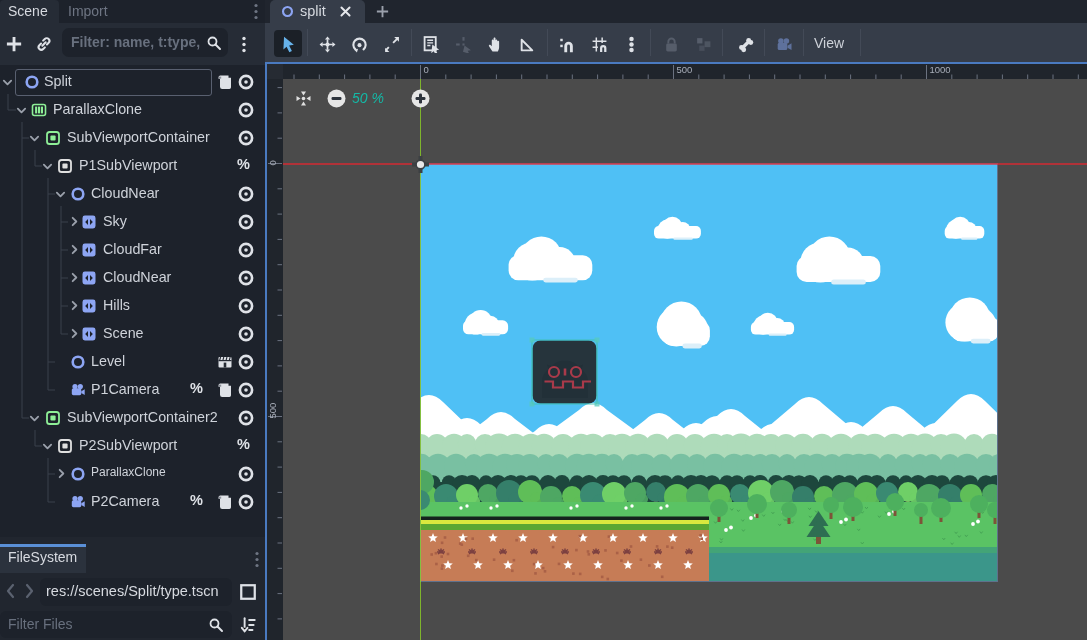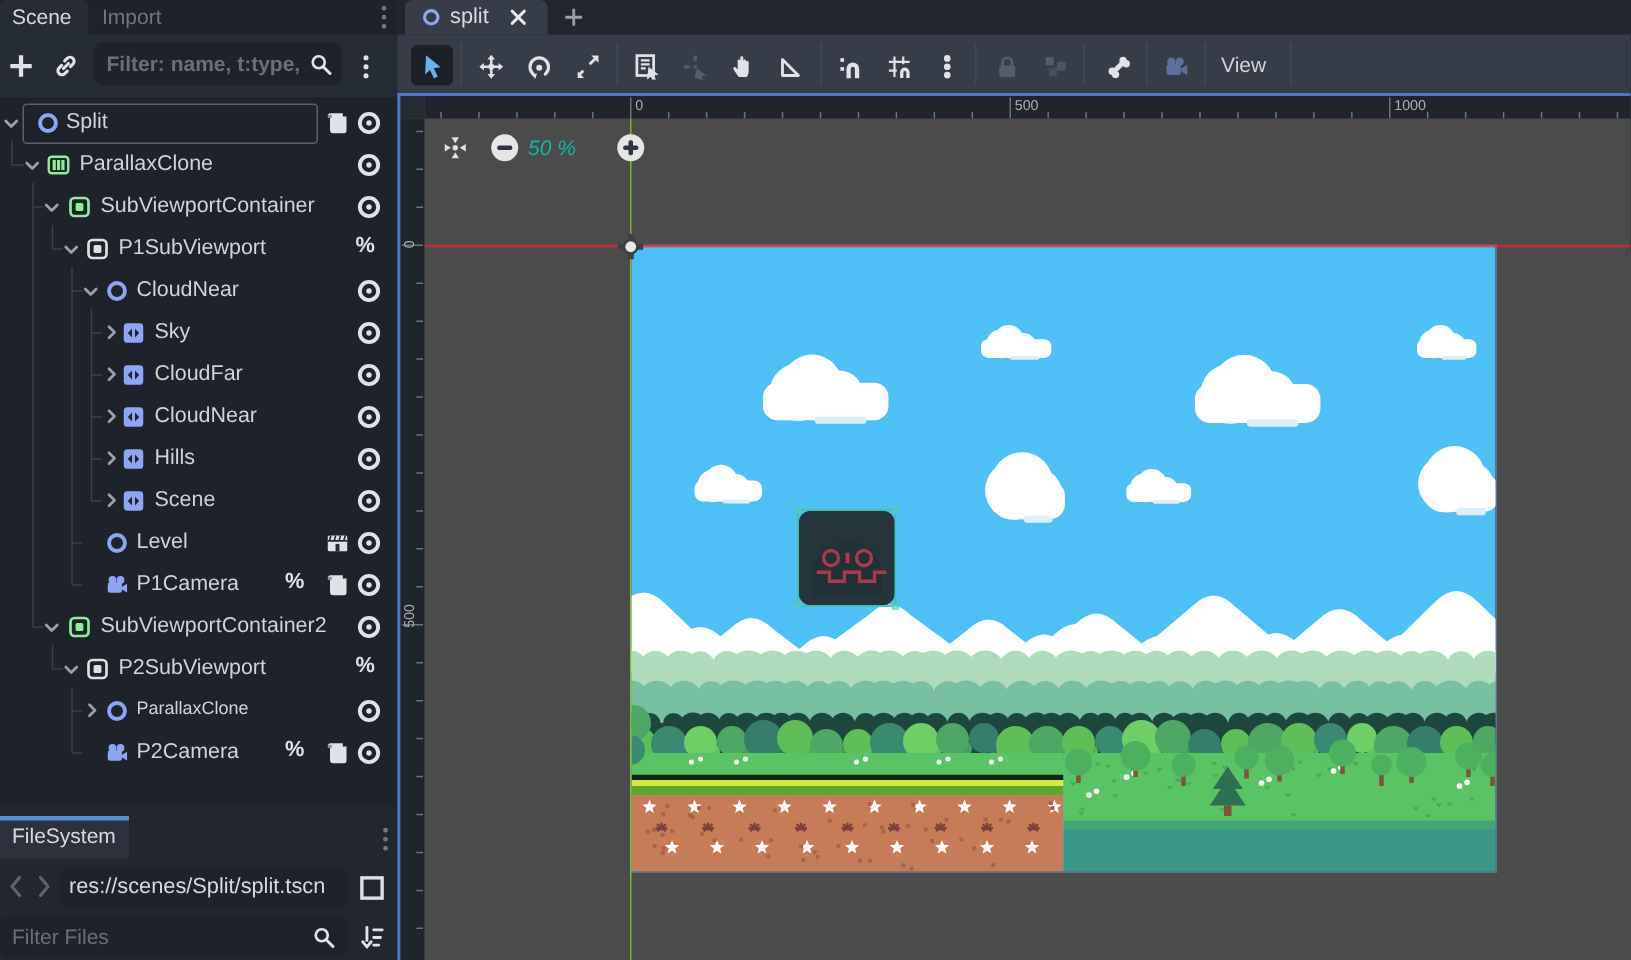--- a/index.html
+++ b/index.html
@@ -296,21 +296,21 @@
     </svg>
 
   <div class="abs" style="left:0;top:573px;width:265px;height:36px;background:#21262f;"></div>
   <svg class="abs" style="left:4px;top:583px" width="14" height="16" viewBox="0 0 14 16">
       <path d="M9 2L4 8l5 6" fill="none" stroke="#5b6270" stroke-width="2.2" stroke-linecap="round" stroke-linejoin="round"></path>
     </svg>
   <svg class="abs" style="left:22px;top:583px" width="14" height="16" viewBox="0 0 14 16">
       <path d="M5 2l5 6-5 6" fill="none" stroke="#5b6270" stroke-width="2.2" stroke-linecap="round" stroke-linejoin="round"></path>
     </svg>
   <div class="abs" style="left:40px;top:578px;width:192px;height:28px;background:#1d222b;border-radius:6px;"></div>
-  <div class="abs txt" style="left:46px;top:583px;font-size:14.5px;color:#d7dae0;">res://scenes/Split/split.tscn</div>
+  <div class="abs txt" style="left:46px;top:583px;font-size:14.5px;color:#d7dae0;">res://scenes/Split/type.tscn</div>
   <svg class="abs" style="left:239px;top:583px" width="18" height="18" viewBox="0 0 16 16">
       <rect x="2" y="2" width="12" height="12" fill="none" stroke="#dfe2e7" stroke-width="2"></rect>
     </svg>
 
   <div class="abs" style="left:0;top:609px;width:265px;height:31px;background:#21262f;"></div>
   <div class="abs" style="left:0;top:611px;width:232px;height:27px;background:#1d222b;border-radius:6px;"></div>
   <div class="abs txt" style="left:8px;top:616px;font-size:14px;color:#68707e;">Filter Files</div>
   <svg class="abs" style="left:208px;top:617px" width="16" height="16" viewBox="0 0 16 16">
       <circle cx="6.5" cy="6.5" r="4" fill="none" stroke="#dfe2e7" stroke-width="1.8"></circle>
       <path d="M9.5 9.5L14 14" stroke="#dfe2e7" stroke-width="2" stroke-linecap="round"></path>

